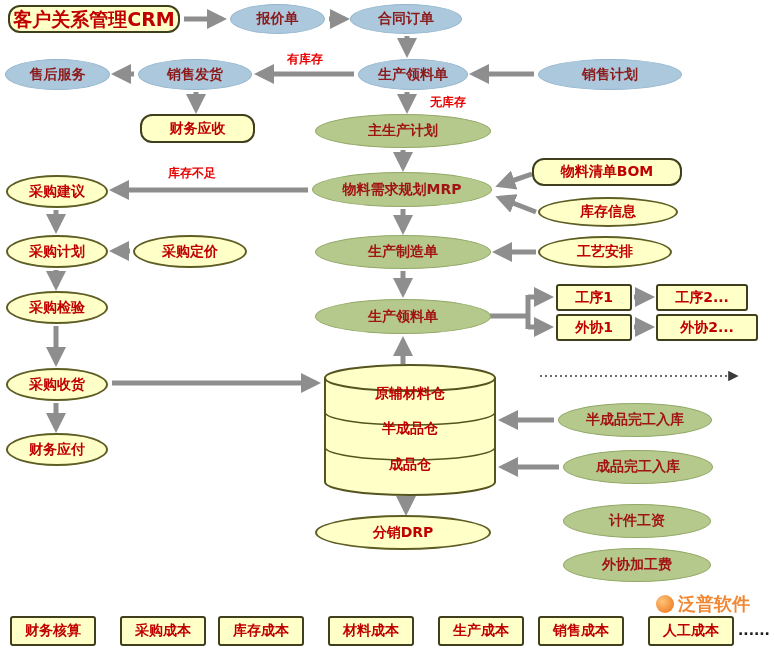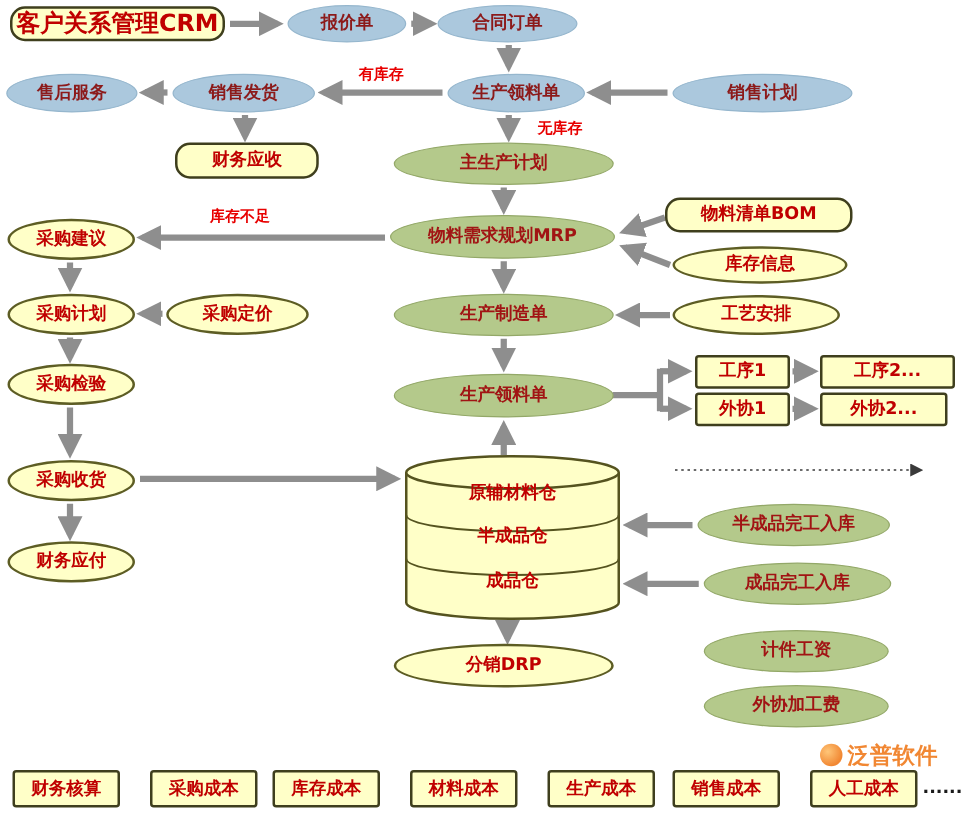--- a/index.html
+++ b/index.html
@@ -122,21 +122,21 @@
   <div class="node yellow-ellipse" style="left:133px; top:235px; width:114px; height:33px;">采购定价</div>
   <div class="node yellow-ellipse" style="left:6px; top:291px; width:102px; height:33px;">采购检验</div>
   <div class="node yellow-ellipse" style="left:6px; top:368px; width:102px; height:33px;">采购收货</div>
   <div class="node yellow-ellipse" style="left:6px; top:433px; width:102px; height:33px;">财务应付</div>
 
   <div class="node green" style="left:315px; top:235px; width:176px; height:34px;">生产制造单</div>
   <div class="node yellow-ellipse" style="left:538px; top:236px; width:134px; height:32px;">工艺安排</div>
   <div class="node green" style="left:315px; top:299px; width:176px; height:35px;">生产领料单</div>
 
   <div class="node yellow-rect" style="left:556px; top:284px; width:76px; height:27px;">工序1</div>
-  <div class="node yellow-rect" style="left:656px; top:284px; width:108px; height:27px;">工序2...</div>
+  <div class="node yellow-rect" style="left:656px; top:284px; width:92px; height:27px;">工序2...</div>
   <div class="node yellow-rect" style="left:556px; top:314px; width:76px; height:27px;">外协1</div>
   <div class="node yellow-rect" style="left:656px; top:314px; width:102px; height:27px;">外协2...</div>
 
   <div class="wh-label" style="left:345px; top:385px;">原辅材料仓</div>
   <div class="wh-label" style="left:345px; top:420px;">半成品仓</div>
   <div class="wh-label" style="left:345px; top:456px;">成品仓</div>
 
   <div class="node yellow-ellipse" style="left:315px; top:515px; width:176px; height:35px;">分销DRP</div>
 
   <div class="node green" style="left:558px; top:403px; width:154px; height:34px;">半成品完工入库</div>

